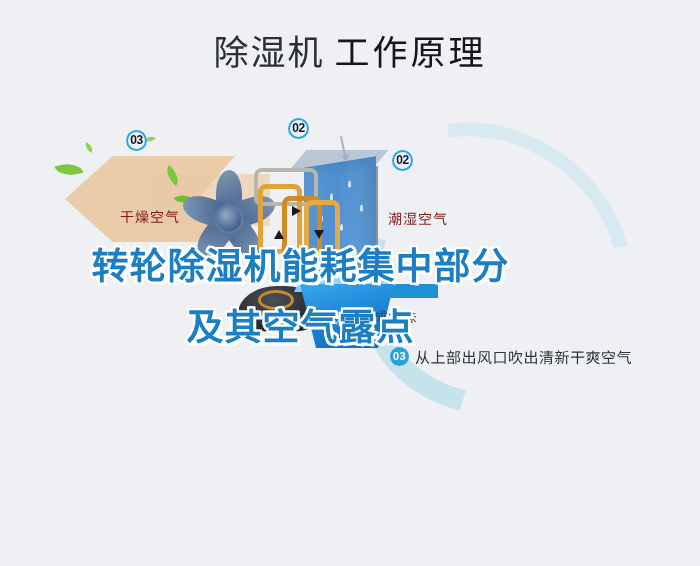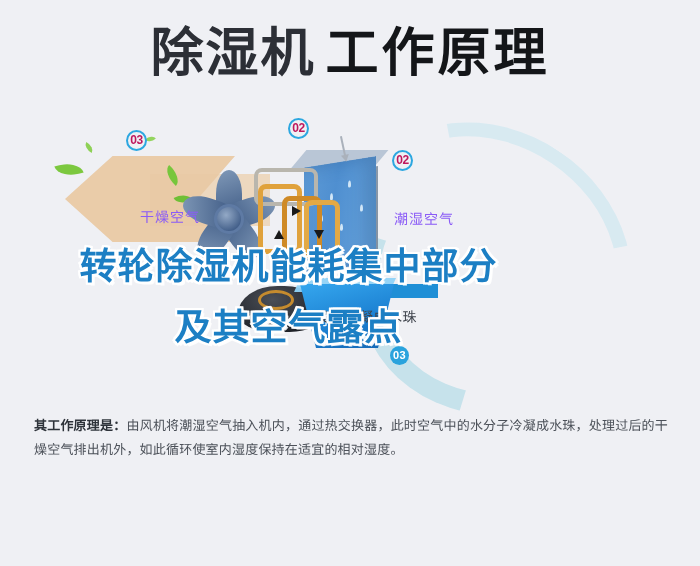--- a/index.html
+++ b/index.html
@@ -27,23 +27,23 @@
   
   .title-bar {
     position: absolute;
     top: 22px;
     left: 0;
     width: 700px;
     text-align: center;
     white-space: nowrap;
   }
   .title-part {
-    font-size: 53px;
+    font-size: 35px;
     line-height: 62px;
-    font-weight: 700;
+    font-weight: 400;
     color: #1d1f24;
     letter-spacing: 1px;
     display: inline-block;
     vertical-align: baseline;
   }
   .title-part.light {
     color: #2c2f36;
     letter-spacing: 2px;
   }
   .title-part.heavy {
@@ -296,40 +296,39 @@
     color: #ffffff;
     font-size: 12px;
     font-weight: 700;
     line-height: 21px;
     text-align: center;
     letter-spacing: -0.5px;
   }
   .badge.hollow {
     background: transparent;
     border: 2px solid #2ca7e0;
-    color: #be185d;
+    color: #0f172a;
     line-height: 17px;
     box-sizing: border-box;
     text-align: center;
   }
   .badge.b-01 { left: 392px; top: 42px; }
   .badge.b-02 { left: 288px; top: 10px; }
   .badge.b-03 { left: 126px; top: 22px; }
 
   
   .diag-label {
     position: absolute;
     font-size: 14px;
-    color: #8b5cf6;
+    color: #7f1d1d;
     letter-spacing: 1px;
     white-space: nowrap;
-    margin-left: 20px;
   }
   .lbl-dry  { left: 120px; top: 98px; }
-  .lbl-wet  { left: 374px; top: 100px; }
+  .lbl-wet  { left: 388px; top: 100px; }
 
   
   .callout {
     position: absolute;
     left: 318px;
     top: 6px;
     padding: 3px 9px;
     border: 1px solid #aab1bb;
     border-radius: 13px;
     background: #fbfcfd;
@@ -391,21 +390,21 @@
     border-radius: 50%;
     background: #29a3dd;
     color: #fff;
     text-align: center;
     font-weight: 700;
   }
 
   
   .overlay {
     position: absolute;
-    left: 0;
+    left: 12px;
     top: 246px;
     width: 577px;
     text-align: center;
     pointer-events: none;
     z-index: 9;
   }
   .overlay-line {
     display: block;
     font-size: 37px;
     line-height: 42px;
@@ -511,25 +510,25 @@
     <div class="badge hollow b-02">02</div>
     <div class="badge hollow b-03">03</div>
 
     <div class="diag-label lbl-dry">干燥空气</div>
     <div class="diag-label lbl-wet">潮湿空气</div>
 
     <div class="caption-hidden">经过蒸发器冷凝成水珠</div>
 
     <div class="caption-03">
       <span class="badge-inline">03</span>
+      <span>从上部出风口吹出清新干爽空气</span>
     </div>
   </div>
 
   <div class="overlay">
     <span class="overlay-line">转轮除湿机能耗集中部分</span>
     <span class="overlay-line second">及其空气露点</span>
   </div>
 
   <div class="body-copy">
-    <p class="para"><span class="lead">其工作原理是：</span><span>由风机将潮湿空气抽入机内，通过热交换器，此时空气中的水分子冷凝成水珠，处理过后的干燥空气排出机外，如此循环使室内湿度保持在适宜的相对湿度。</span></p>
   </div>
 
 </div>
 
 </body></html>

